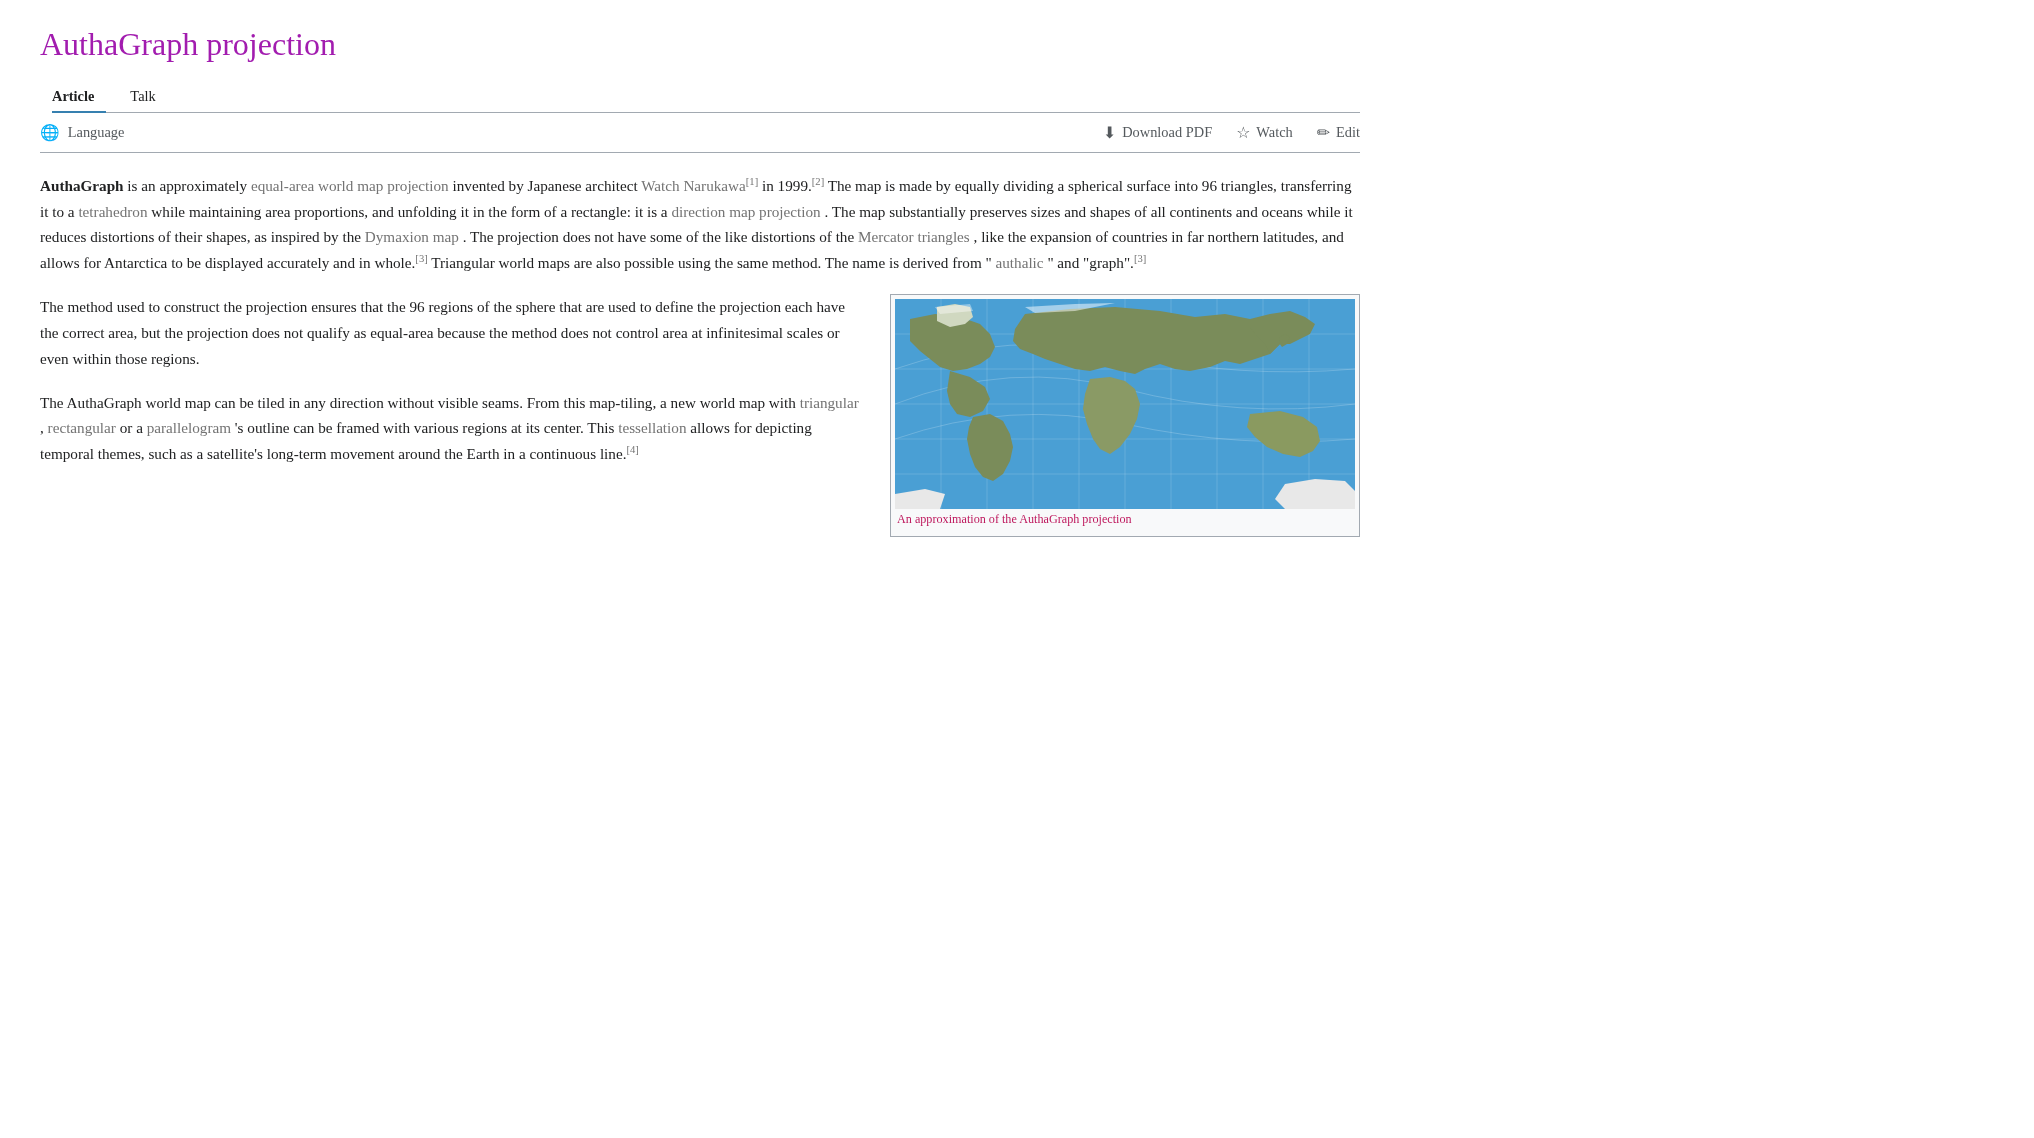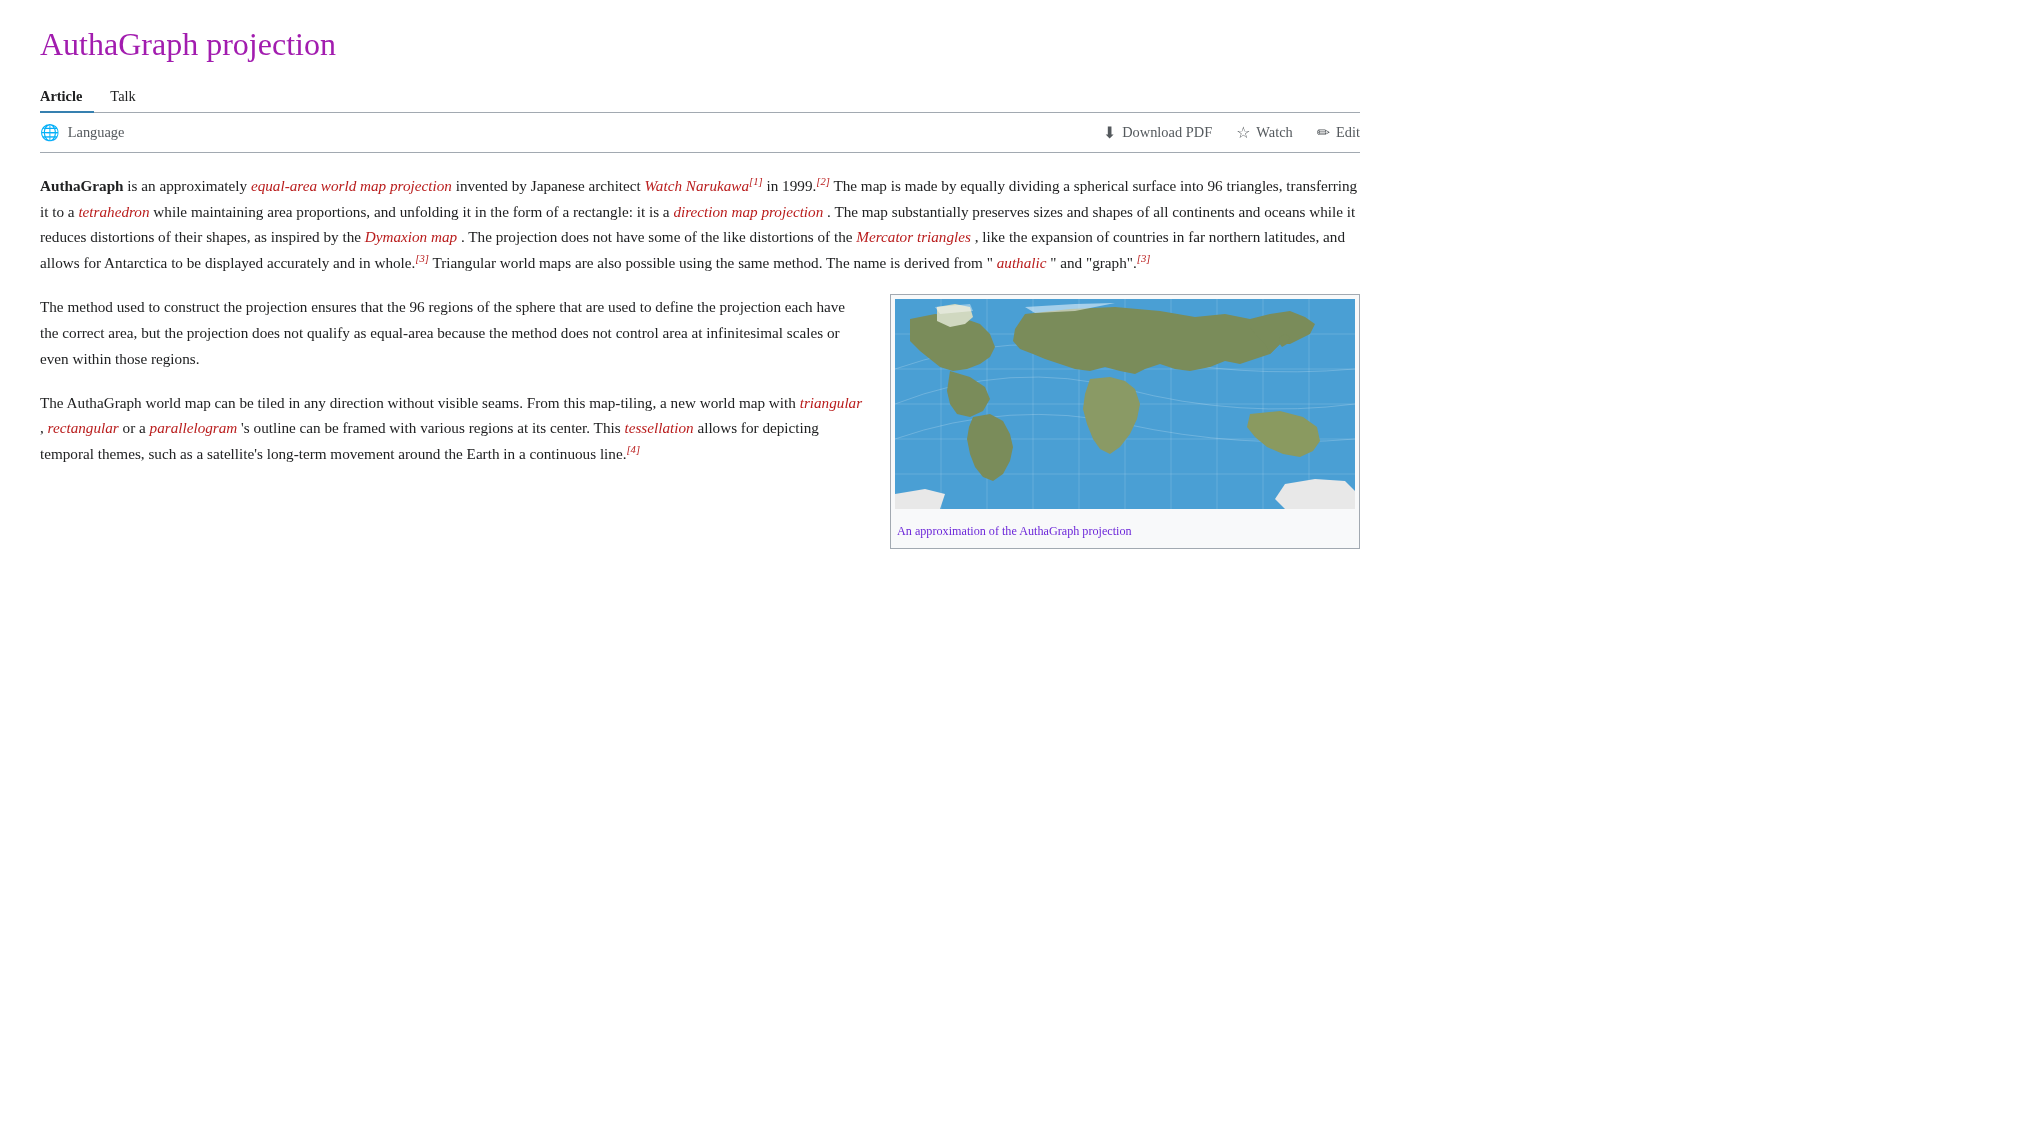--- a/index.html
+++ b/index.html
@@ -21,23 +21,24 @@
       font-family: 'Linux Libertine', Georgia, serif;
       font-size: 2em;
       font-weight: normal;
       color: #a21caf;
       margin-bottom: 16px;
       line-height: 1.3;
     }
 
     .tabs-bar {
       display: flex;
-      gap: 0;
+      gap: 8px;
       border-bottom: 1px solid #a2a9b1;
       margin-bottom: 0;
+      margin-left: 12px;
     }
 
     .tab {
       padding: 6px 12px 6px 0;
       font-size: 0.9em;
       cursor: pointer;
       color: #202122;
       text-decoration: none;
       margin-right: 16px;
       position: relative;
@@ -90,23 +91,22 @@
     .content-area {
       font-size: 0.95em;
       line-height: 1.7;
     }
 
     .content-area p {
       margin-bottom: 18px;
     }
 
     .content-area a {
-      color: #b91c1c;
+      color: #737373;
       text-decoration: none;
-      font-style: italic;
     }
 
     sup {
       font-size: 0.7em;
       color: #3680b0;
     }
 
     sup a {
       color: #3680b0;
     }
@@ -128,22 +128,22 @@
       overflow: hidden;
     }
 
     .map-canvas {
       width: 100%;
       height: 100%;
     }
 
     .image-caption {
       font-size: 0.8em;
-      color: #6d28d9;
-      padding: 12px 2px 2px 2px;
+      color: #be185d;
+      padding: 0 2px 2px 2px;
       text-align: left;
     }
 
     .bold {
       font-weight: bold;
     }
 
     .clearfix::after {
       content: '';
       display: table;

